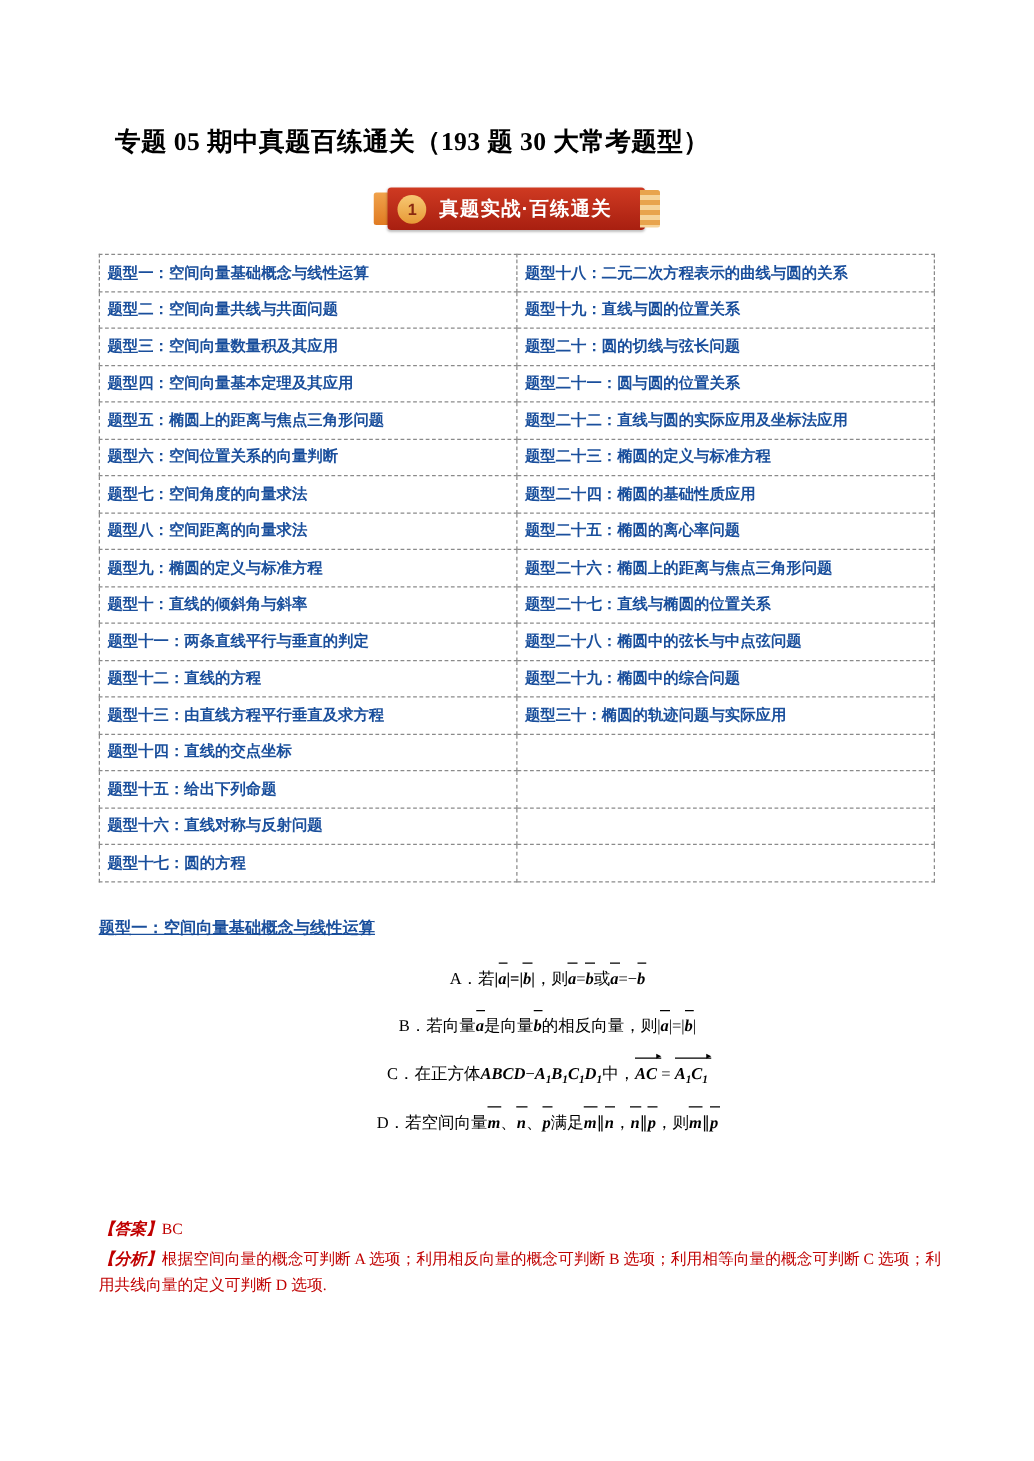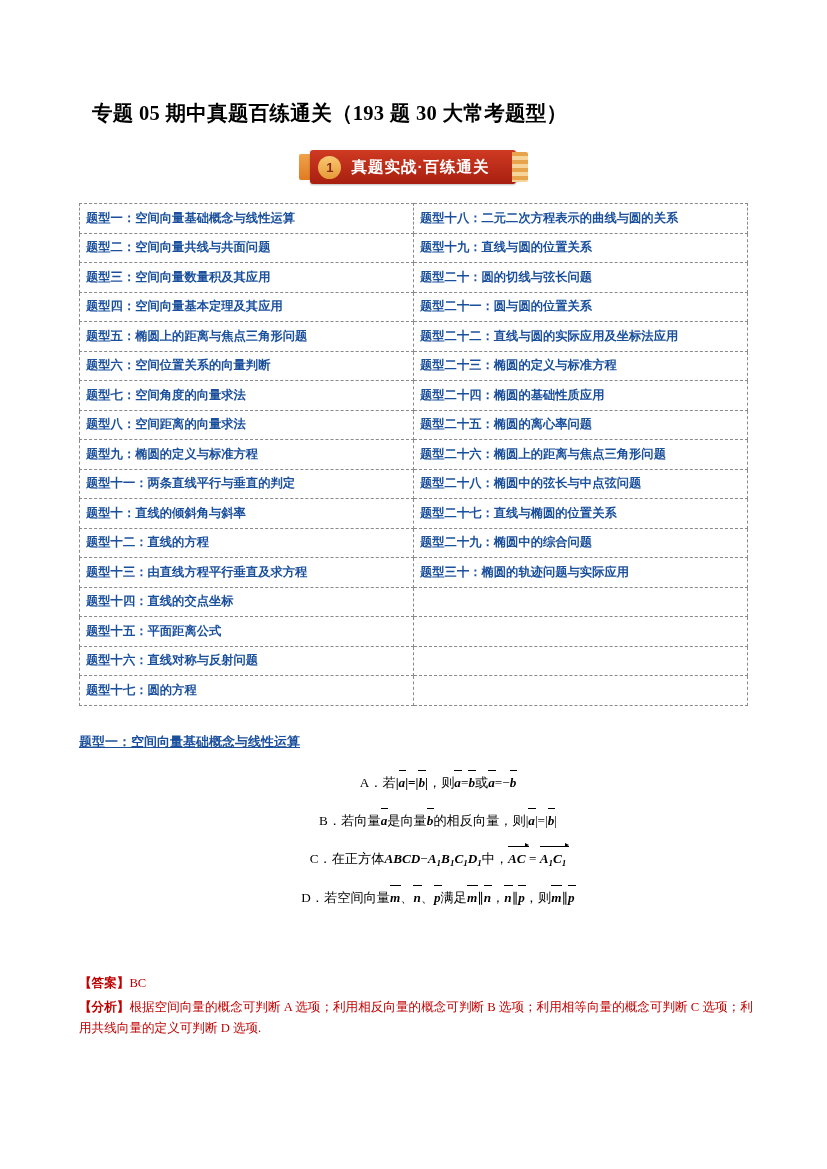--- a/index.html
+++ b/index.html
@@ -177,21 +177,21 @@
   
   .answer-block {
     position: absolute;
     left: 79px;
     top: 973px;
     width: 680px;
     color: #c00000;
     font-size: 12.6px;
     line-height: 1.65;
   }
-  .answer-block .tag { font-weight: bold; }
+  .answer-block .tag { font-weight: bold; font-style: italic; }
   .analysis { margin-top: 3px; }
 </style>
 </head>
 <body>
 
 <div class="page">
 
   <div class="doc-title">专题 05 期中真题百练通关（193 题 30 大常考题型）</div>
 
   <div class="banner-wrap">
@@ -274,36 +274,36 @@
       <tr>
         <td>
             <div class="idx-cell">题型九：椭圆的定义与标准方程</div>
           </td>
         <td>
             <div class="idx-cell">题型二十六：椭圆上的距离与焦点三角形问题</div>
           </td>
       </tr>
       <tr>
         <td>
+            <div class="idx-cell">题型十：直线的倾斜角与斜率</div>
+          </td>
+        <td>
+            <div class="idx-cell">题型二十七：直线与椭圆的位置关系</div>
+          </td>
+      </tr>
+      <tr>
+        <td>
             <div class="idx-cell">题型十一：两条直线平行与垂直的判定</div>
           </td>
         <td>
             <div class="idx-cell">题型二十八：椭圆中的弦长与中点弦问题</div>
           </td>
       </tr>
       <tr>
         <td>
-            <div class="idx-cell">题型十：直线的倾斜角与斜率</div>
-          </td>
-        <td>
-            <div class="idx-cell">题型二十七：直线与椭圆的位置关系</div>
-          </td>
-      </tr>
-      <tr>
-        <td>
             <div class="idx-cell">题型十二：直线的方程</div>
           </td>
         <td>
             <div class="idx-cell">题型二十九：椭圆中的综合问题</div>
           </td>
       </tr>
       <tr>
         <td>
             <div class="idx-cell">题型十三：由直线方程平行垂直及求方程</div>
           </td>
@@ -314,21 +314,21 @@
       <tr>
         <td>
             <div class="idx-cell">题型十四：直线的交点坐标</div>
           </td>
         <td>
             <div class="idx-cell"></div>
           </td>
       </tr>
       <tr>
         <td>
-            <div class="idx-cell">题型十五：平面距离公式</div>
+            <div class="idx-cell">题型十五：给出下列命题</div>
           </td>
         <td>
             <div class="idx-cell"></div>
           </td>
       </tr>
       <tr>
         <td>
             <div class="idx-cell">题型十六：直线对称与反射问题</div>
           </td>
         <td>

